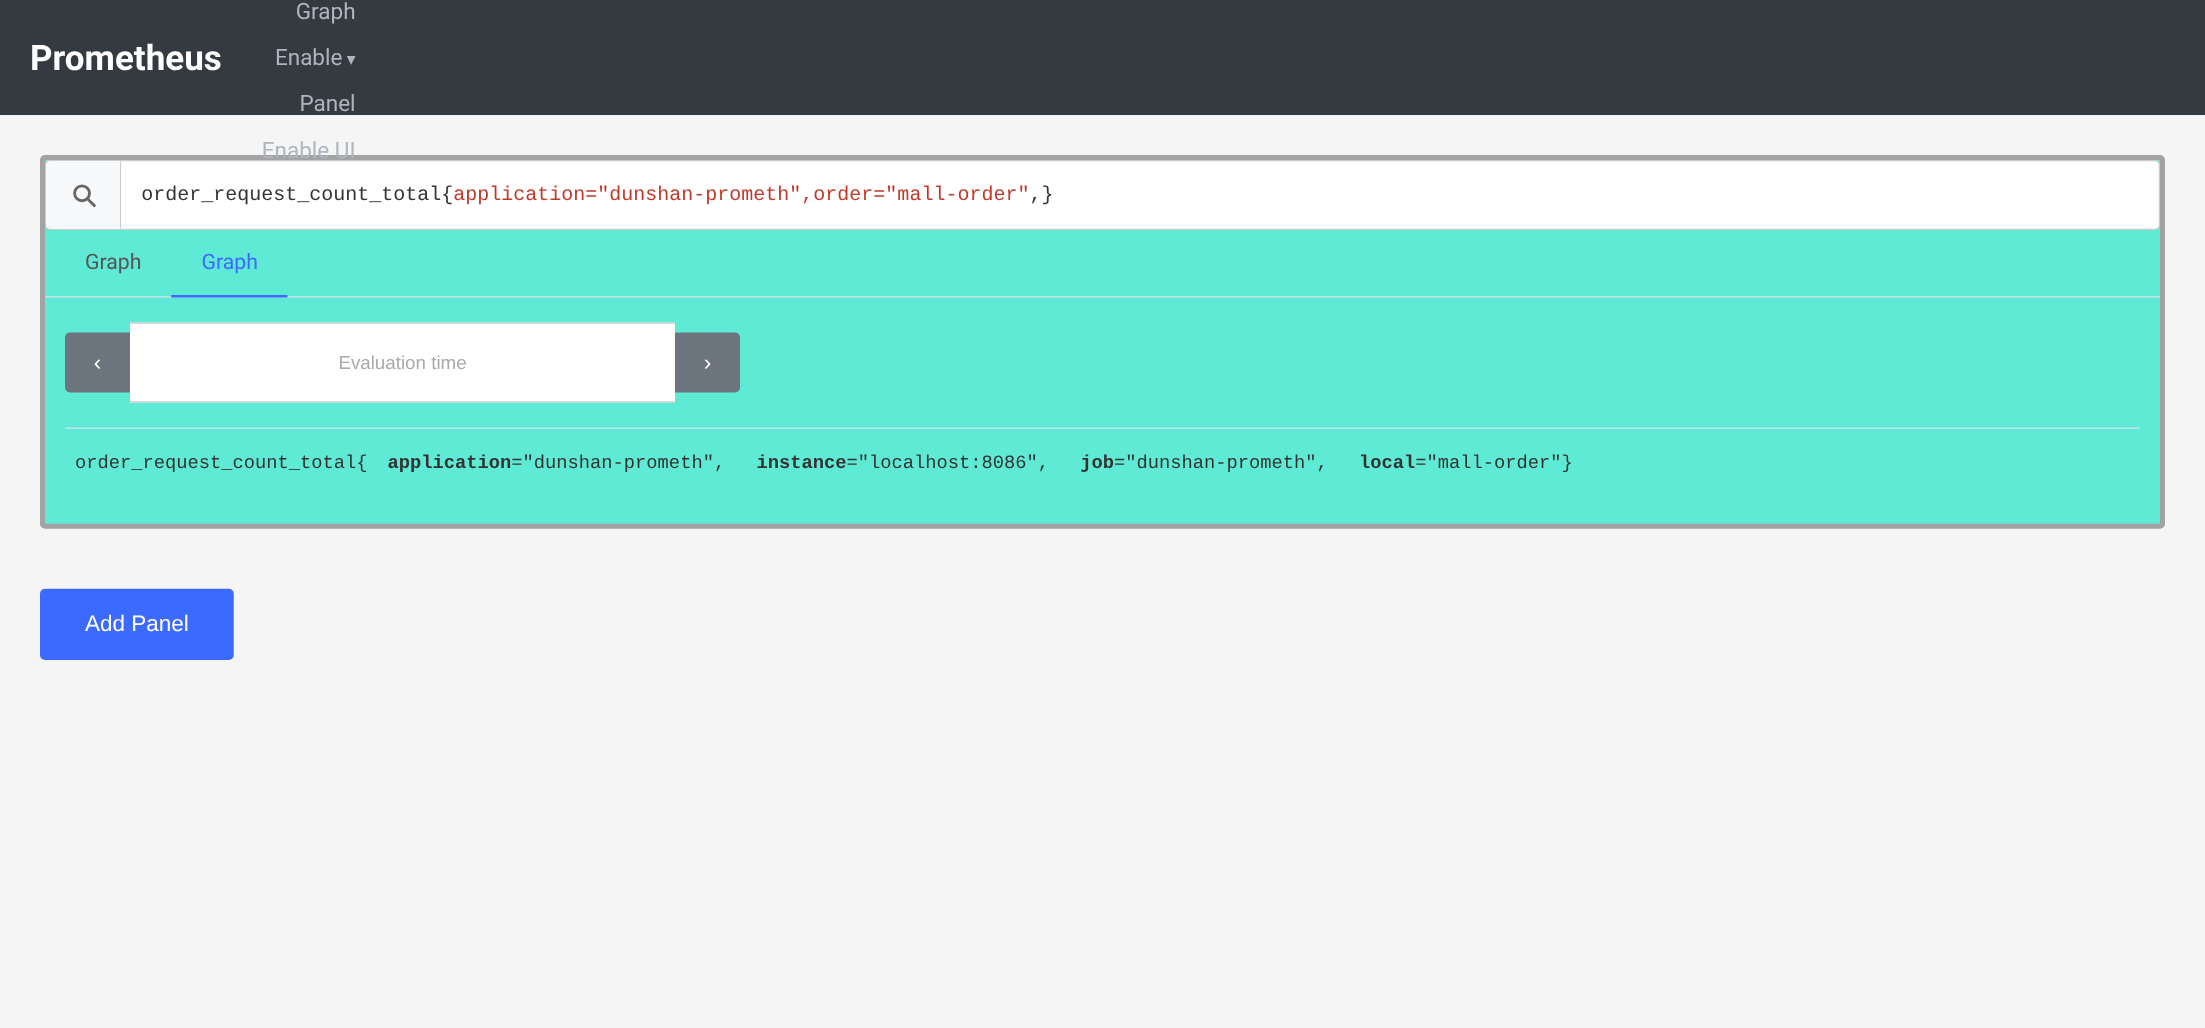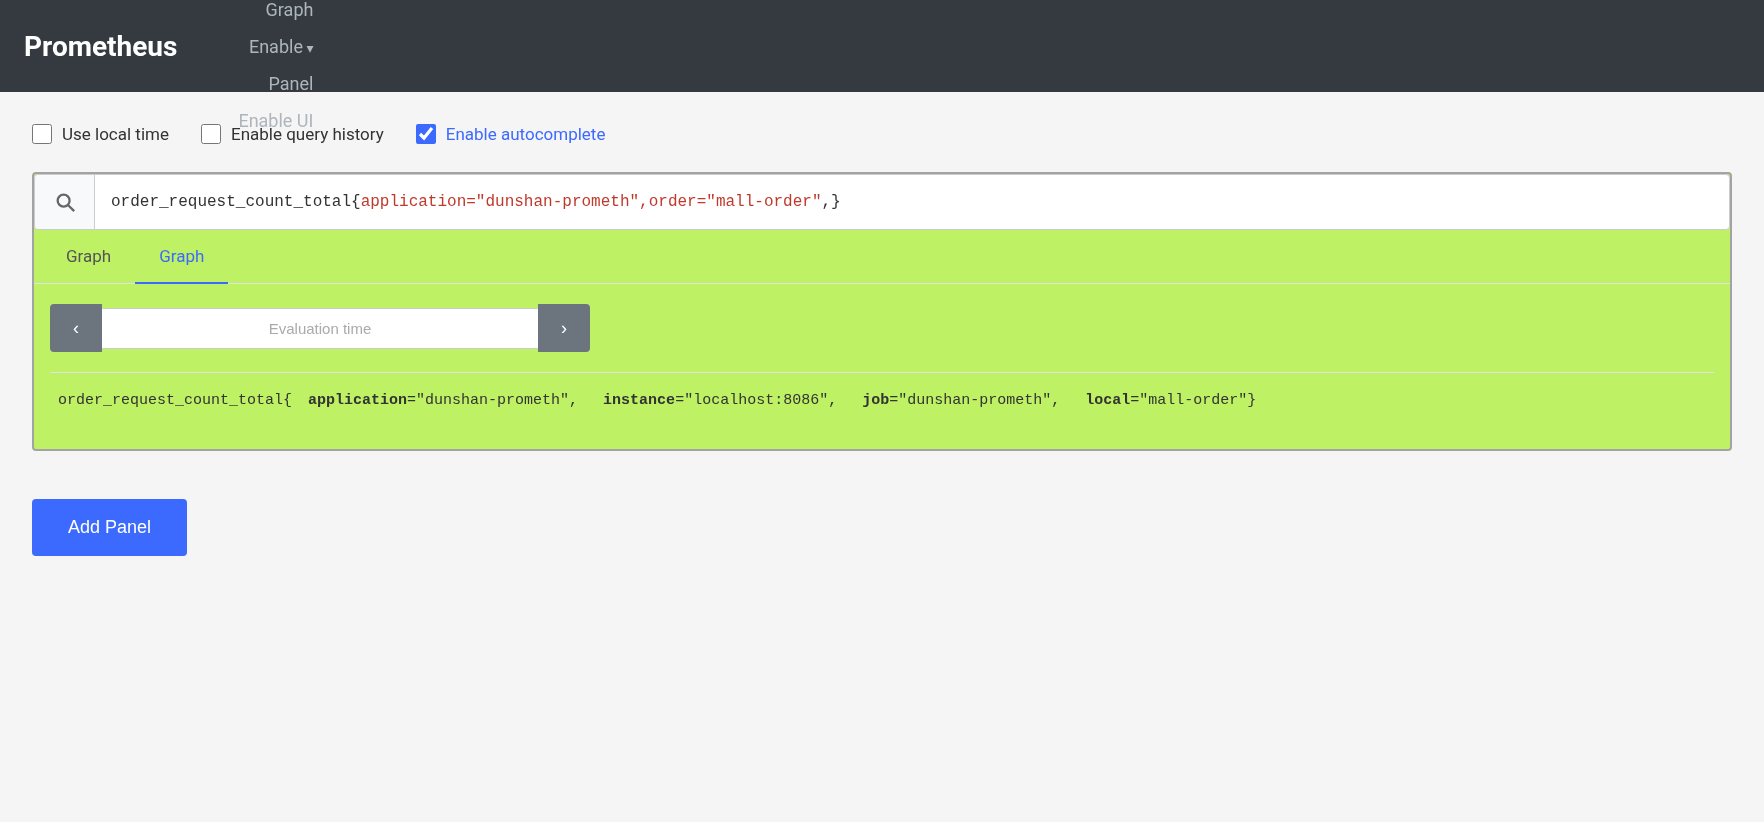--- a/index.html
+++ b/index.html
@@ -22,21 +22,21 @@
       display: flex;
       align-items: center;
       padding: 0 24px;
       height: 92px;
     }
 
     .navbar-brand {
       color: #fff;
       font-size: 28px;
       font-weight: bold;
-      margin-right: 45px;
+      margin-right: 16px;
       white-space: nowrap;
     }
 
     .navbar-nav {
       display: flex;
       align-items: flex-end;
       gap: 0;
       list-style: none;
       flex-direction: column;
     }
@@ -128,22 +128,22 @@
     .search-icon-wrapper svg {
       width: 22px;
       height: 22px;
       fill: none;
       stroke: #666;
       stroke-width: 2.5;
     }
 
     
     .panel-card {
-      background: #bef264;
-      border: 2px solid #a3a3a3;
+      background: #5eead4;
+      border: 4px solid #a3a3a3;
       border-radius: 4px;
       margin-bottom: 32px;
     }
 
     
     .tabs {
       display: flex;
       border-bottom: 1px solid #dee2e6;
       padding: 0 8px;
     }
@@ -193,21 +193,21 @@
     .eval-btn:first-child {
       border-radius: 4px 0 0 4px;
     }
 
     .eval-btn:last-child {
       border-radius: 0 4px 4px 0;
     }
 
     .eval-input {
       flex: 1;
-      height: 41px;
+      height: 64px;
       border: 1px solid #ccc;
       border-left: none;
       border-right: none;
       outline: none;
       font-size: 15px;
       padding: 0 16px;
       color: #aaa;
       text-align: center;
       background: #fff;
     }
@@ -262,34 +262,20 @@
     <li class="nav-item">Graph</li>
     <li class="nav-item has-arrow">Enable</li>
     <li class="nav-item">Panel</li>
     <li class="nav-item">Enable UI</li>
   </ul>
 </nav>
 
 <div class="main-content">
 
   
-  <div class="settings-row">
-    <label class="checkbox-label">
-      <input type="checkbox" style="">
-      <span>Use local time</span>
-    </label>
-    <label class="checkbox-label">
-      <input type="checkbox" style="">
-      <span>Enable query history</span>
-    </label>
-    <label class="autocomplete-label">
-      <input type="checkbox" checked="" style="">
-      <span>Enable autocomplete</span>
-    </label>
-  </div>
 
   
   <div class="panel-card">
 
     <div class="search-bar">
       <div class="search-icon-wrapper">
         <svg viewBox="0 0 24 24">
           <circle cx="10.5" cy="10.5" r="6.5"></circle>
           <line x1="15.5" y1="15.5" x2="22" y2="22"></line>
         </svg>

